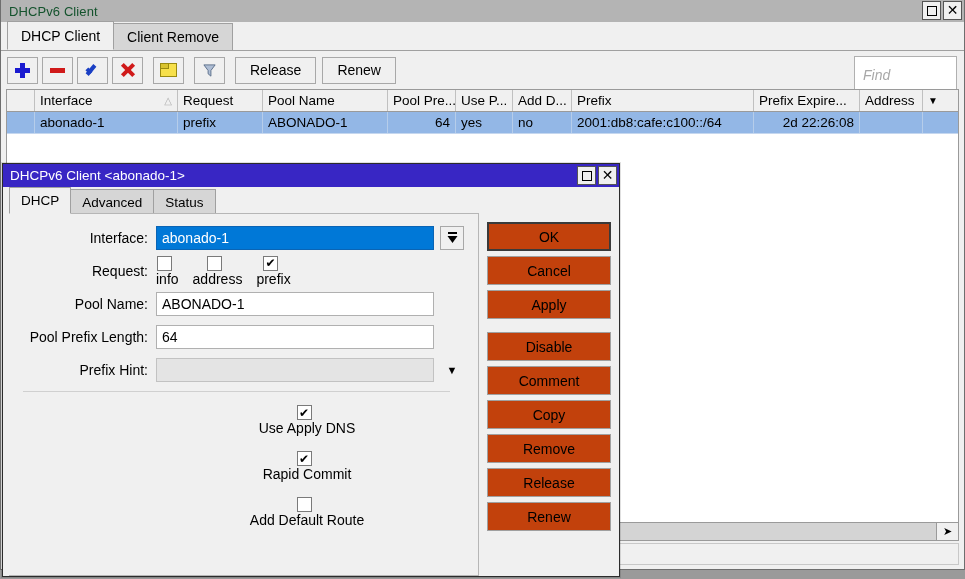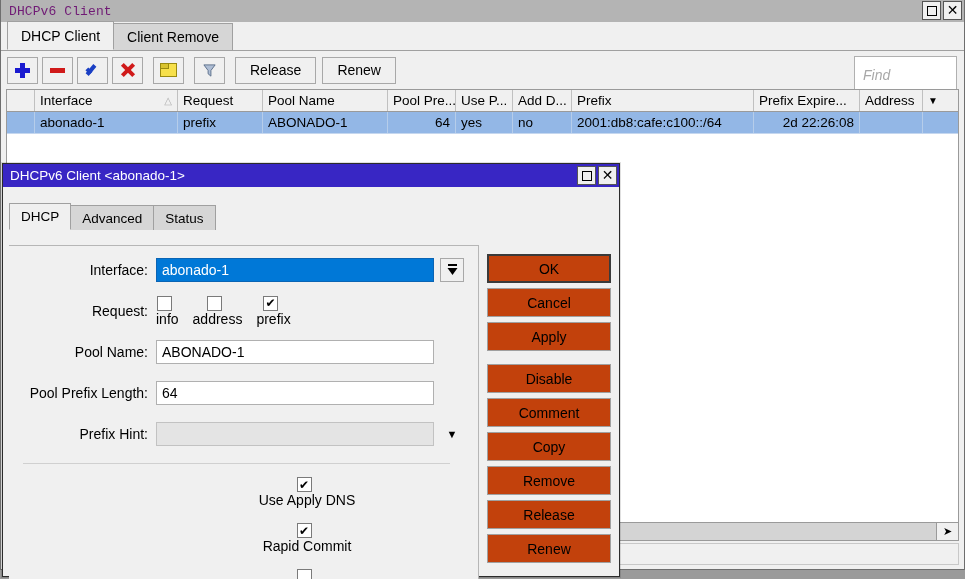--- a/index.html
+++ b/index.html
@@ -24,21 +24,21 @@
     display: flex; flex-direction: column;
   }
   .main-titlebar {
     height: 22px; min-height: 22px;
     background: #b4b4b4;
     display: flex; align-items: center;
     padding-left: 8px;
     position: relative;
   }
   .main-titlebar .title {
-    color: #701a75; font-size: 13px; letter-spacing: 0.1px; font-family: Liberation Mono, monospace;
+    color: #14532d; font-size: 13px; letter-spacing: 0.1px;
   }
   .title-btns { position: absolute; right: 2px; top: 1px; display: flex; gap: 2px; }
   .tbtn {
     width: 19px; height: 19px;
     background: #f0f0f0;
     border: 1px solid #555;
     display: flex; align-items: center; justify-content: center;
     font-size: 12px; line-height: 1; color: #000;
   }
   .tbtn .sq {
@@ -208,21 +208,20 @@
 
   
   .dialog {
     position: absolute; left: 2px; top: 163px;
     width: 618px; height: 414px;
     background: #f0f0f0;
     border: 1px solid #2b2b2b;
     display: flex; flex-direction: column;
     z-index: 40;
     box-shadow: 0 0 0 1px rgba(0,0,0,0.12);
-    gap: 16px;
   }
   .dlg-titlebar {
     height: 23px; min-height: 23px;
     background: #3826c4;
     display: flex; align-items: center;
     padding-left: 7px;
     position: relative;
   }
   .dlg-titlebar .title { color: #fff; font-size: 13.5px; }
   .dlg-title-btns { position: absolute; right: 2px; top: 2px; display: flex; gap: 2px; }
@@ -249,21 +248,21 @@
     background: #f0f0f0;
     border: 1px solid #b6b6b6;
     border-left: none;
     margin-left: 6px;
     margin-top: -1px;
     padding: 12px 14px 0 0;
     position: relative;
   }
   .row {
     display: flex; align-items: center;
-    margin-bottom: 17px;
+    margin-bottom: 9px;
     height: 24px;
   }
   .row .lbl {
     width: 147px; text-align: right; padding-right: 8px;
     font-size: 14px;
   }
   .inp {
     flex: 1; height: 24px;
     background: #fff;
     border: 1px solid #b0b0b0;

